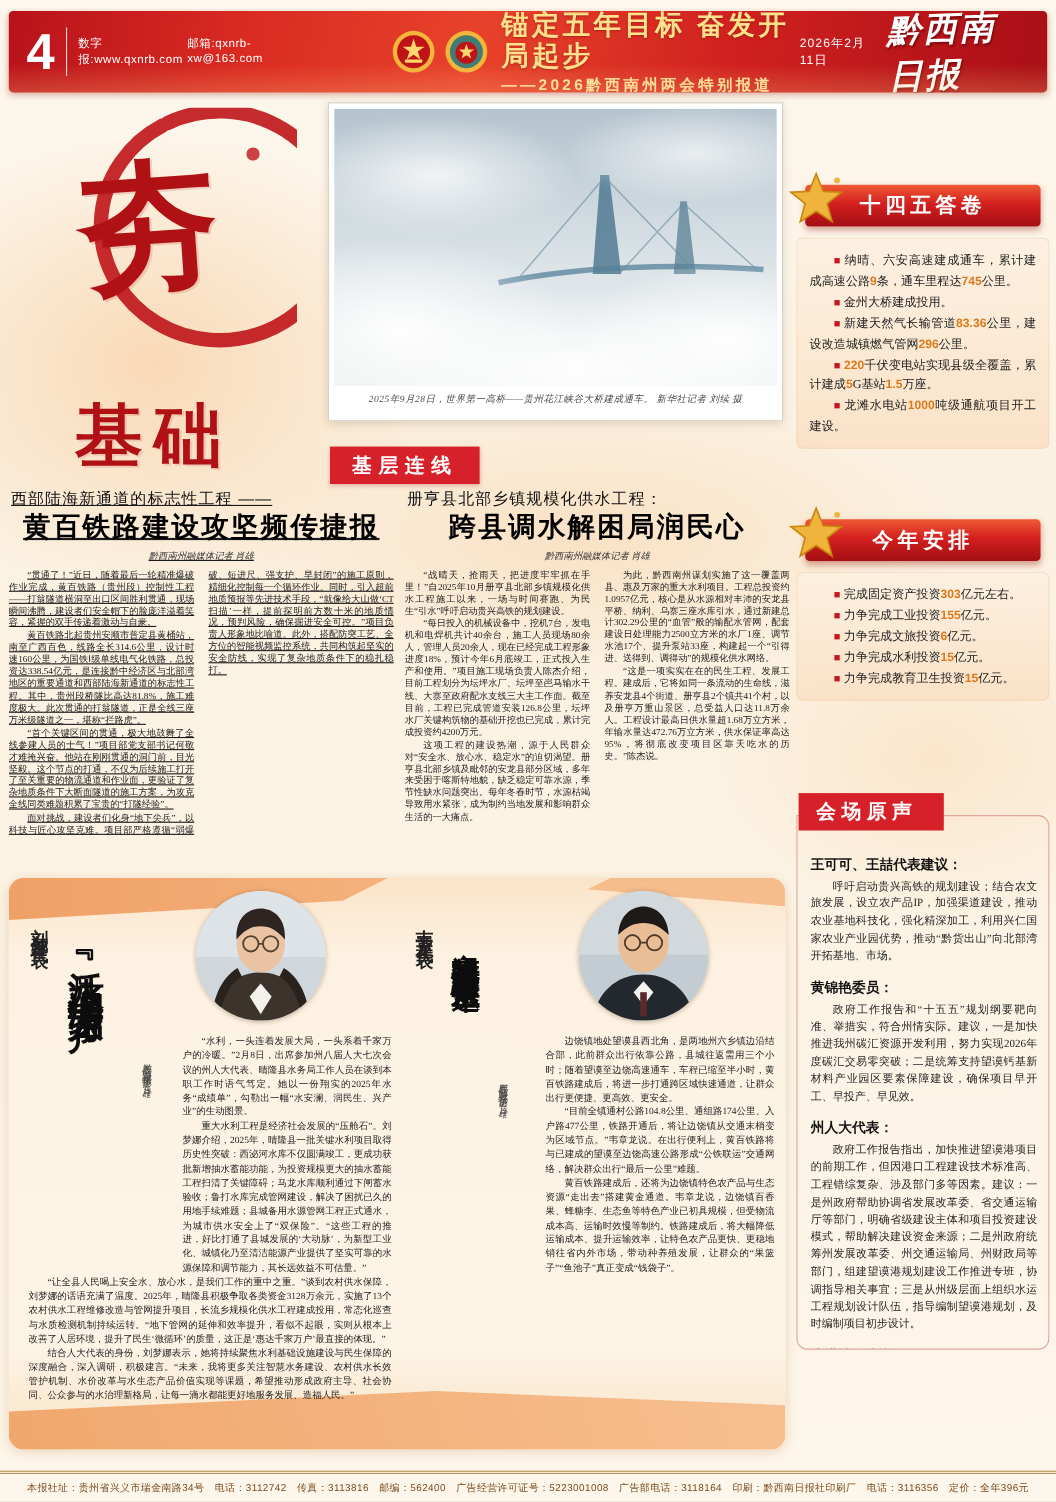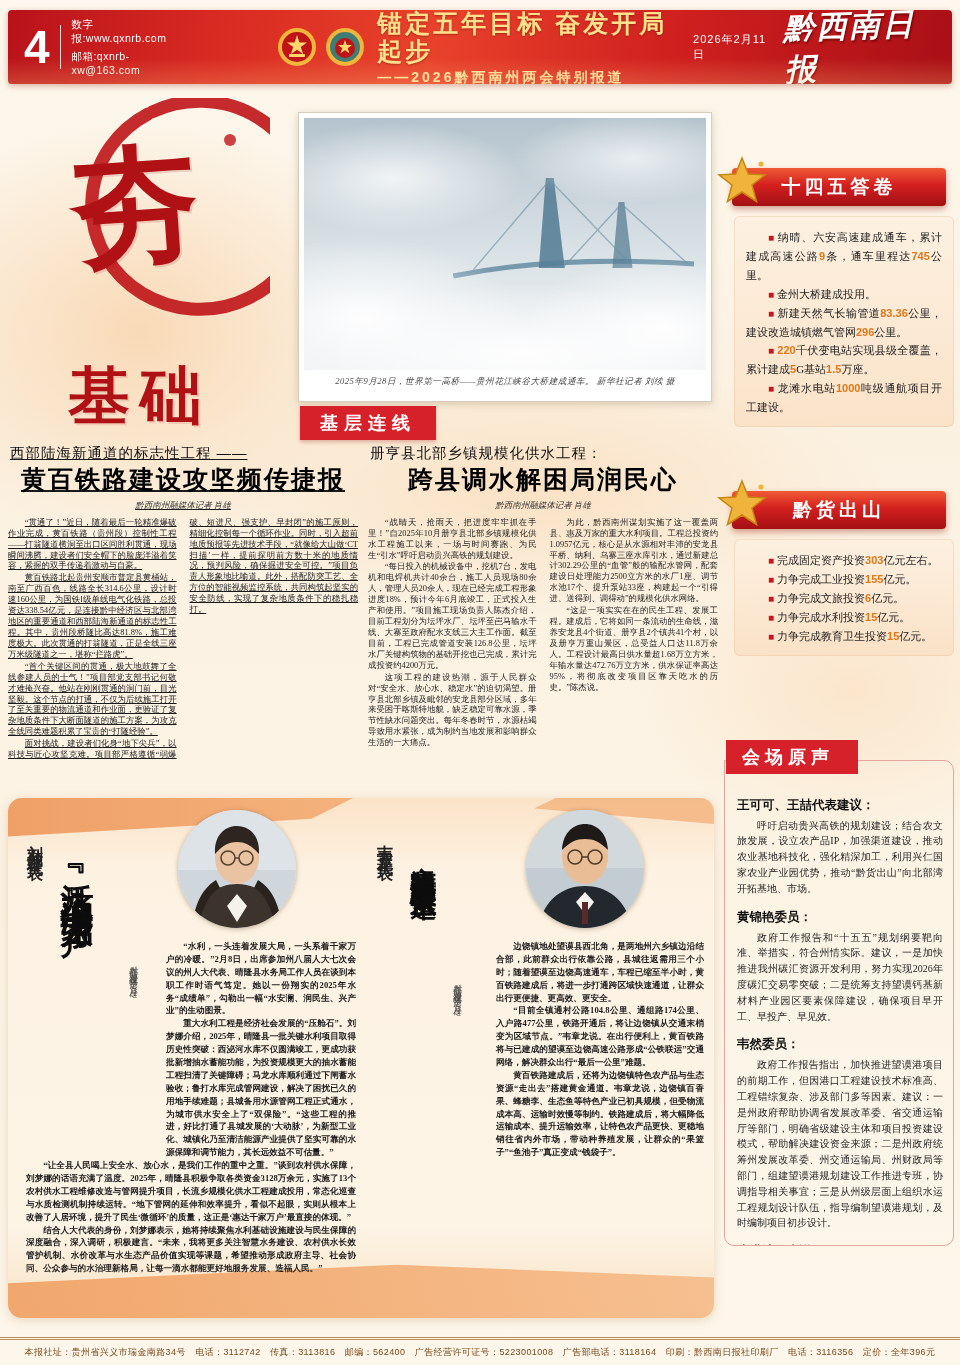--- a/index.html
+++ b/index.html
@@ -12,41 +12,41 @@
   .wash3{left:640px;top:540px;width:420px;height:300px;background:radial-gradient(closest-side,rgba(249,211,168,.4),rgba(249,211,168,0));}
 
   
   .masthead{position:absolute;left:8px;top:10px;right:8px;height:74px;border-radius:4px;
     background:linear-gradient(100deg,#b8121a 0%,#d92a22 22%,#e8422b 45%,#d0201f 70%,#a90f16 100%);
     box-shadow:0 2px 6px rgba(150,40,20,.35);display:flex;align-items:center;overflow:hidden;}
   .masthead::after{content:"";position:absolute;left:0;right:0;bottom:0;height:26px;
     background:linear-gradient(180deg,rgba(255,220,180,0),rgba(255,190,120,.25));}
   .page-num{font-size:46px;font-weight:bold;color:#fff;margin:0 10px 0 16px;line-height:1;}
   .mast-div{width:2px;height:44px;background:rgba(255,255,255,.85);margin-right:10px;}
-  .mast-lines{display:flex;flex-direction:column;gap:4px;color:#fff;font-size:10.5px;letter-spacing:.5px;}
+  .mast-lines{display:flex;flex-direction:row;gap:4px;color:#fff;font-size:10.5px;letter-spacing:.5px;}
   .emblems{display:flex;align-items:center;gap:8px;margin-left:90px;}
   .emblem{width:40px;height:40px;}
   .banner-text{margin-left:12px;line-height:1.15;}
   .banner-title{font-size:25px;font-weight:900;color:#ffe18d;letter-spacing:3px;text-shadow:0 1px 2px rgba(120,20,0,.5);}
   .banner-sub{font-size:14px;font-weight:bold;color:#ffe7a0;letter-spacing:3px;margin-top:3px;}
   .mast-right{margin-left:auto;display:flex;align-items:center;gap:14px;margin-right:18px;}
   .mast-date{color:#ffffff;font-size:11px;letter-spacing:1px;}
   .paper-name{color:#fff;font-size:31px;font-weight:900;font-style:italic;
     font-family:"Liberation Serif",serif;letter-spacing:2px;text-shadow:1px 2px 2px rgba(90,0,0,.6);transform:rotate(-2deg);}
 
   
   .hero-callig{position:absolute;left:12px;top:96px;width:286px;height:330px;}
   .brush-circle{position:absolute;left:8px;top:2px;}
   .big-char{position:absolute;left:58px;top:48px;font-size:128px;line-height:1;font-weight:900;
     font-family:"Liberation Serif",serif;color:#b01115;transform:rotate(-4deg);text-shadow:2px 2px 0 rgba(176,17,21,.15);}
   .sub-chars{position:absolute;left:56px;top:258px;font-size:62px;font-weight:900;
     font-family:"Liberation Serif",serif;color:#b01115;letter-spacing:10px;text-shadow:2px 2px 0 rgba(176,17,21,.12);}
 
   
-  .photo-box{position:absolute;left:298px;top:112px;width:414px;height:290px;background:#fff;
+  .photo-box{position:absolute;left:298px;top:93px;width:414px;height:290px;background:#fff;
     border:1px solid #d8cdbd;box-shadow:0 2px 8px rgba(120,90,50,.25);padding:5px;box-sizing:border-box;}
   .photo-area{position:relative;width:100%;height:252px;overflow:hidden;background:linear-gradient(180deg,#b9c6cf,#dfe6e9 55%,#eef1f2);}
   .photo-caption{height:24px;display:flex;align-items:center;justify-content:center;
     font-size:8.6px;color:#4a4a4a;font-family:"Liberation Serif",serif;font-style:italic;letter-spacing:.5px;}
 
   
   .section-label{position:absolute;left:300px;top:406px;background:#d6212b;color:#fff;
     font-size:18px;font-weight:bold;letter-spacing:6px;padding:5px 20px;box-shadow:0 2px 4px rgba(160,20,20,.3);}
 
   
@@ -63,21 +63,21 @@
   
   .rail{position:absolute;left:722px;top:96px;width:234px;}
   .ribbon-wrap{position:relative;margin:0 10px;}
   .ribbon{position:relative;height:38px;background:linear-gradient(180deg,#ef5a35 0%,#d4201f 45%,#a30f14 100%);
     border-radius:4px;display:flex;align-items:center;justify-content:center;color:#fff;
     font-size:19px;font-weight:bold;letter-spacing:4px;box-shadow:0 3px 6px rgba(150,30,10,.4);}
   .ribbon::before,.ribbon::after{content:"";position:absolute;top:9px;width:16px;height:30px;background:#8f0c11;z-index:-1;}
   .ribbon::before{left:-10px;clip-path:polygon(0 0,100% 0,100% 100%,0 100%,40% 50%);}
   .ribbon::after{right:-10px;clip-path:polygon(0 0,100% 0,60% 50%,100% 100%,0 100%);}
   .ribbon-star{position:absolute;left:-16px;top:-13px;z-index:2;}
-  .sb-card{margin:10px 2px 0 12px;padding:12px 12px 10px 12px;border-radius:6px;
+  .sb-card{margin:10px 2px 0 2px;padding:12px 12px 10px 12px;border-radius:6px;
     background:linear-gradient(180deg,rgba(253,240,224,.9),rgba(250,224,196,.85));
     box-shadow:inset 0 0 0 1px rgba(230,190,150,.35);}
   .sb-item{font-size:11px;line-height:1.72;text-align:justify;text-indent:2em;margin:0;color:#222;
     font-family:"Liberation Serif",serif;}
   .sq{color:#c9151d;font-size:10px;margin-right:3px;}
   .num{color:#e07818;font-weight:bold;font-family:"Liberation Sans",sans-serif;}
   .rib1{margin-top:72px;} .rib2{margin-top:64px;}
 
   
   .voices-label{display:inline-block;background:#d6212b;color:#fff;font-size:18px;font-weight:bold;
@@ -105,21 +105,21 @@
   .feat-1 .rep-label{left:16px;top:22px;} .feat-2 .rep-label{left:10px;top:22px;}
   .v-headline{position:absolute;font-weight:900;color:#0d0d0d;font-family:"Liberation Serif",serif;}
   .feat-1 .v-headline{left:46px;top:42px;font-size:33px;letter-spacing:5px;height:440px;}
   .feat-2 .v-headline{left:42px;top:36px;font-size:26px;letter-spacing:2px;height:450px;}
   .v-byline{position:absolute;font-size:8px;color:#444;font-style:italic;letter-spacing:2px;font-family:"Liberation Serif",serif;}
   .feat-1 .v-byline{left:118px;top:150px;} .feat-2 .v-byline{left:86px;top:168px;}
   .portrait{position:absolute;width:118px;height:118px;border-radius:50%;overflow:hidden;
     box-shadow:0 1px 5px rgba(100,70,40,.4);}
   .feat-1 .portrait{left:170px;top:0;} .feat-2 .portrait{left:162px;top:0;}
   .f-body{position:absolute;top:130px;bottom:28px;overflow:hidden;text-align:justify;
-    font-size:8.6px;line-height:1.5;color:#1c1c1c;font-family:"Liberation Serif",serif;font-weight:bold;}
+    font-size:8.6px;line-height:1.5;color:#1c1c1c;font-family:"Liberation Serif",serif;}
   .feat-1 .f-body{left:18px;right:8px;} .feat-2 .f-body{left:14px;right:10px;}
   .f-body p{text-indent:2em;margin:0;}
   .f-spacer{float:left;}
   .feat-1 .f-spacer{width:140px;height:216px;} .feat-2 .f-spacer{width:118px;height:318px;}
 
   
   .credits{position:absolute;left:726px;top:1296px;width:230px;font-size:14.5px;font-weight:bold;color:#111;
     letter-spacing:1px;text-align:justify;}
   .footer{position:absolute;left:0;right:0;bottom:6px;border-top:3px double #b98c55;padding-top:6px;
     text-align:center;font-size:9px;color:#7c4a1e;letter-spacing:.4px;}
@@ -242,37 +242,37 @@
       <p class="sb-item"><span class="sq">■</span><span class="hl">新建天然气长输管道<span class="num">83.36</span>公里，建设改造城镇燃气管网<span class="num">296</span>公里。</span></p>
       <p class="sb-item"><span class="sq">■</span><span class="hl"><span class="num">220</span>千伏变电站实现县级全覆盖，累计建成<span class="num">5</span>G基站<span class="num">1.5</span>万座。</span></p>
       <p class="sb-item"><span class="sq">■</span><span class="hl">龙滩水电站<span class="num">1000</span>吨级通航项目开工建设。</span></p>
     </div>
 
     <div class="ribbon-wrap rib2">
       <svg class="ribbon-star" width="52" height="52" viewBox="0 0 52 52">
         <polygon points="26,3 32.4,19 49,19.8 36,30 40.5,46.5 26,37 11.5,46.5 16,30 3,19.8 19.6,19" fill="#f0b43c" stroke="#c8860e" stroke-width="1.5"></polygon>
         <circle cx="45" cy="9" r="2.6" fill="#f0b43c"></circle>
       </svg>
-      <div class="ribbon">黔货出山</div>
+      <div class="ribbon">今年安排</div>
     </div>
     <div class="sb-card">
       <p class="sb-item"><span class="sq">■</span><span class="hl">完成固定资产投资<span class="num">303</span>亿元左右。</span></p>
       <p class="sb-item"><span class="sq">■</span><span class="hl">力争完成工业投资<span class="num">155</span>亿元。</span></p>
       <p class="sb-item"><span class="sq">■</span><span class="hl">力争完成文旅投资<span class="num">6</span>亿元。</span></p>
       <p class="sb-item"><span class="sq">■</span><span class="hl">力争完成水利投资<span class="num">15</span>亿元。</span></p>
       <p class="sb-item"><span class="sq">■</span><span class="hl">力争完成教育卫生投资<span class="num">15</span>亿元。</span></p>
     </div>
 
     <div class="voices-label">会场原声</div>
     <div class="voices-panel">
       <div class="v-speaker">王可可、王喆代表建议：</div>
       <p class="v-text">呼吁启动贵兴高铁的规划建设；结合农文旅发展，设立农产品IP，加强渠道建设，推动农业基地科技化，强化精深加工，利用兴仁国家农业产业园优势，推动“黔货出山”向北部湾开拓基地、市场。</p>
       <div class="v-speaker">黄锦艳委员：</div>
       <p class="v-text">政府工作报告和“十五五”规划纲要靶向准、举措实，符合州情实际。建议，一是加快推进我州碳汇资源开发利用，努力实现2026年度碳汇交易零突破；二是统筹支持望谟钙基新材料产业园区要素保障建设，确保项目早开工、早投产、早见效。</p>
-      <div class="v-speaker">韦然委员：</div>
+      <div class="v-speaker">州人大代表：</div>
       <p class="v-text">政府工作报告指出，加快推进望谟港项目的前期工作，但因港口工程建设技术标准高、工程错综复杂、涉及部门多等因素。建议：一是州政府帮助协调省发展改革委、省交通运输厅等部门，明确省级建设主体和项目投资建设模式，帮助解决建设资金来源；二是州政府统筹州发展改革委、州交通运输局、州财政局等部门，组建望谟港规划建设工作推进专班，协调指导相关事宜；三是从州级层面上组织水运工程规划设计队伍，指导编制望谟港规划，及时编制项目初步设计。</p>
       <div class="v-speaker">张洪波代表说：</div>
 
     </div>
   </div>
 
   <div class="bottom-panel">
     <div class="wedge-top"></div>
     <div class="wedge-top2"></div>
     <div class="wedge-bottom"></div>

